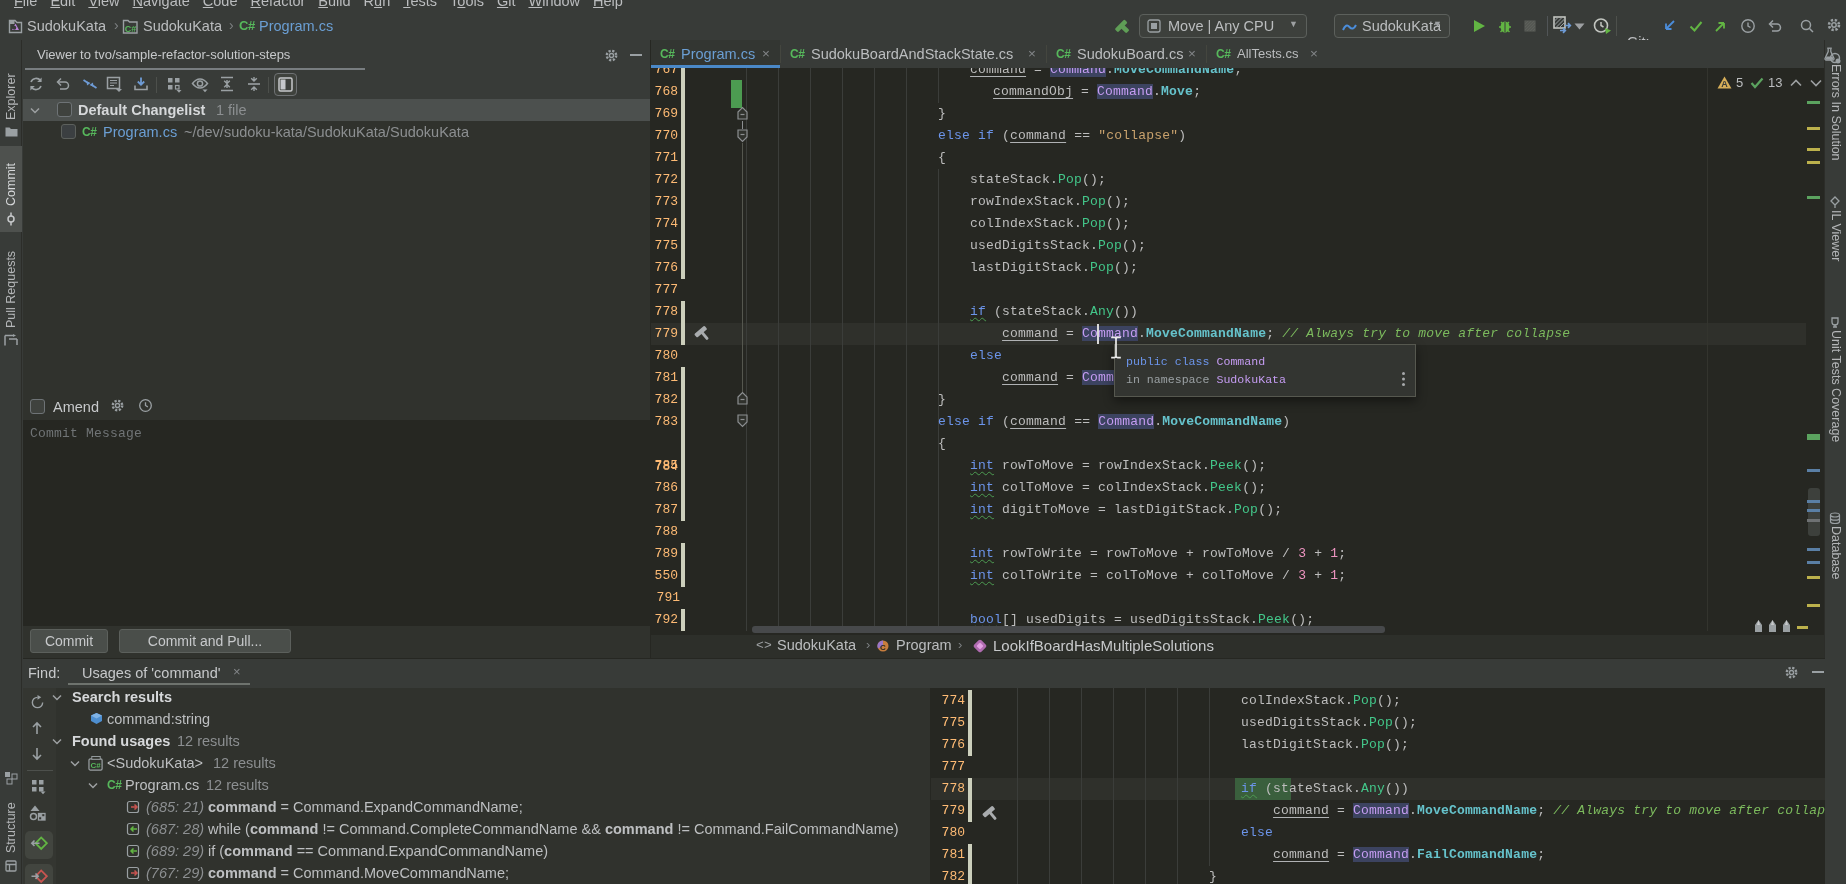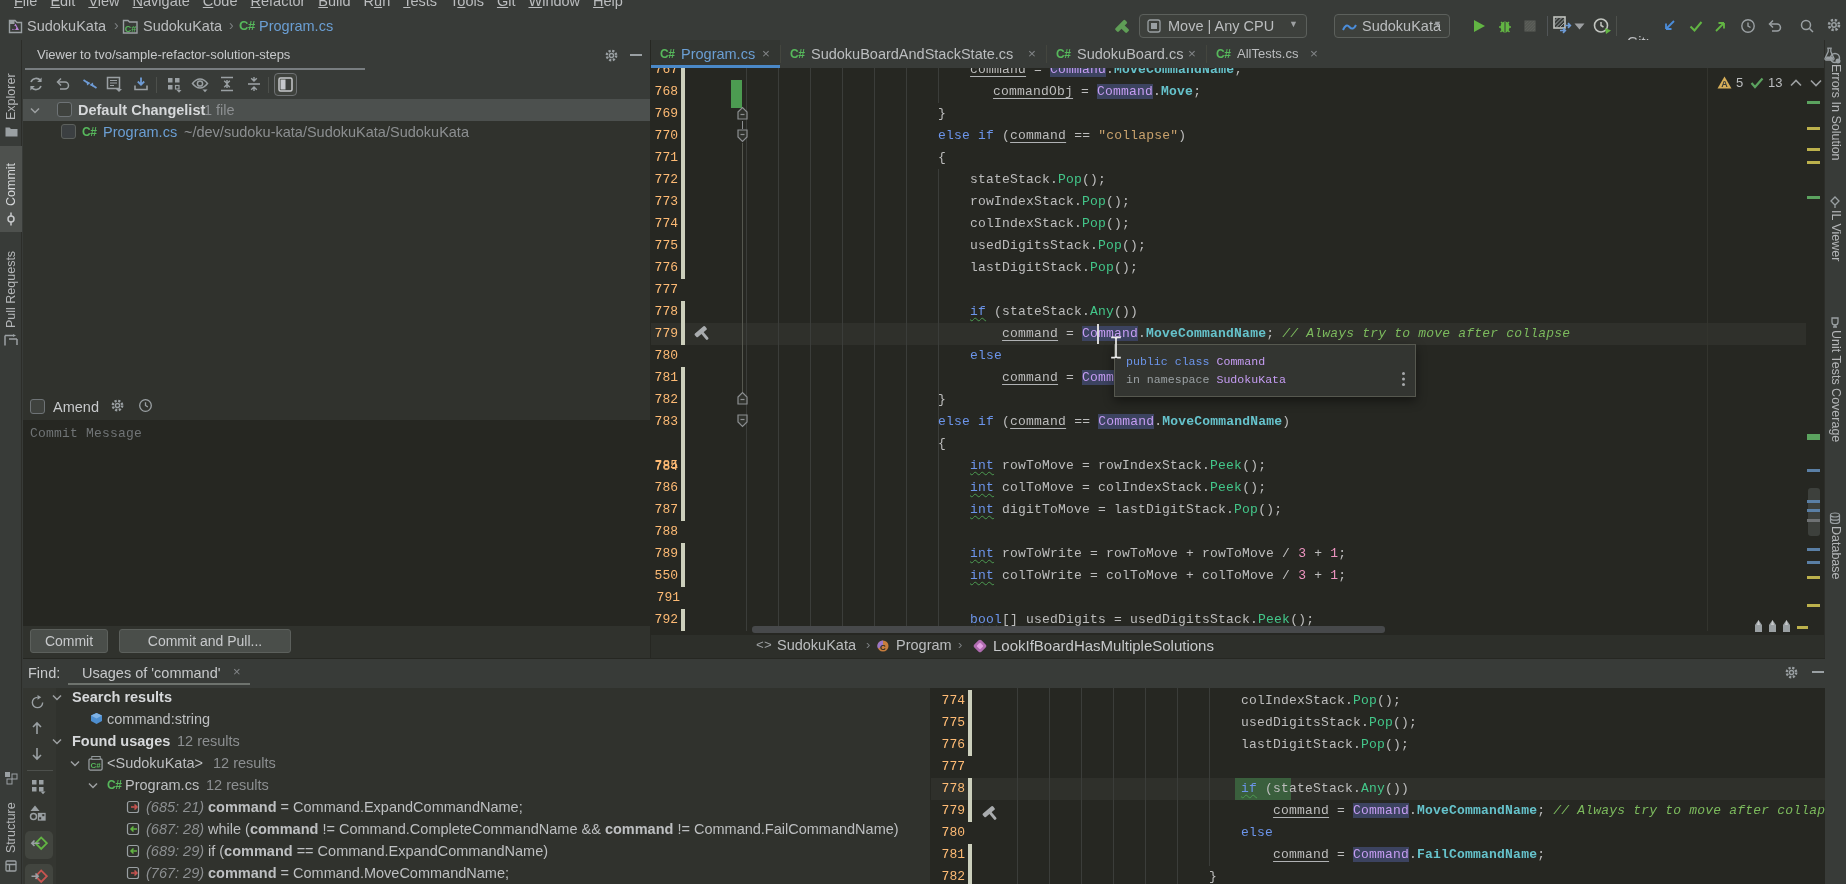--- a/index.html
+++ b/index.html
@@ -239,21 +239,21 @@
     <rect x="1" y="1" width="13" height="13" rx="1.5" fill="none" stroke="#C7C9CB" stroke-width="1.5"></rect>
     <rect x="2.5" y="2.5" width="5" height="10" fill="#C7C9CB"></rect>
   </svg>
 
 <div class="a" style="left:23px;top:99px;width:627px;height:22px;background:#4C504E"></div>
 <svg class="a" width="10" height="7" style="left:30px;top:107px" viewBox="0 0 10 7">
     <path d="M1 1.5 L5 5.5 L9 1.5" stroke="#9DA0A2" stroke-width="1.5" fill="none"></path>
   </svg>
 <div class="a" style="left:57px;top:102px;width:15px;height:15px;background:#3F423E;border:1px solid #6E7376;border-radius:3px"></div>
 <div class="row bold" style="left:78px;top:99px">Default Changelist</div>
-<div class="row grey" style="left:204px;top:99px">1 file</div>
+<div class="row grey" style="left:216px;top:99px">1 file</div>
 
 <div class="a" style="left:61px;top:124px;width:15px;height:15px;background:#3B3F41;border:1px solid #5C605C;border-radius:3px"></div>
 <div class="a csicon" style="left:82px;top:121px;height:22px;line-height:22px;font-size:12px">C#</div>
 <div class="row blue" style="left:103px;top:121px">Program.cs</div>
 <div class="row grey" style="left:184px;top:121px">~/dev/sudoku-kata/SudokuKata/SudokuKata</div>
 
 <div class="a" style="left:30px;top:399px;width:15px;height:15px;background:#3F423E;border:1px solid #6E7376;border-radius:3px"></div>
 <div class="row" style="left:53px;top:396px;color:#C7C9CB">Amend</div>
 <svg class="a" width="15" height="15" style="left:110px;top:398px" viewBox="0 0 16 16">
     <circle cx="8" cy="8" r="5" fill="none" stroke="#9AA0A3" stroke-width="2.6" stroke-dasharray="2.3 1.65"></circle>

